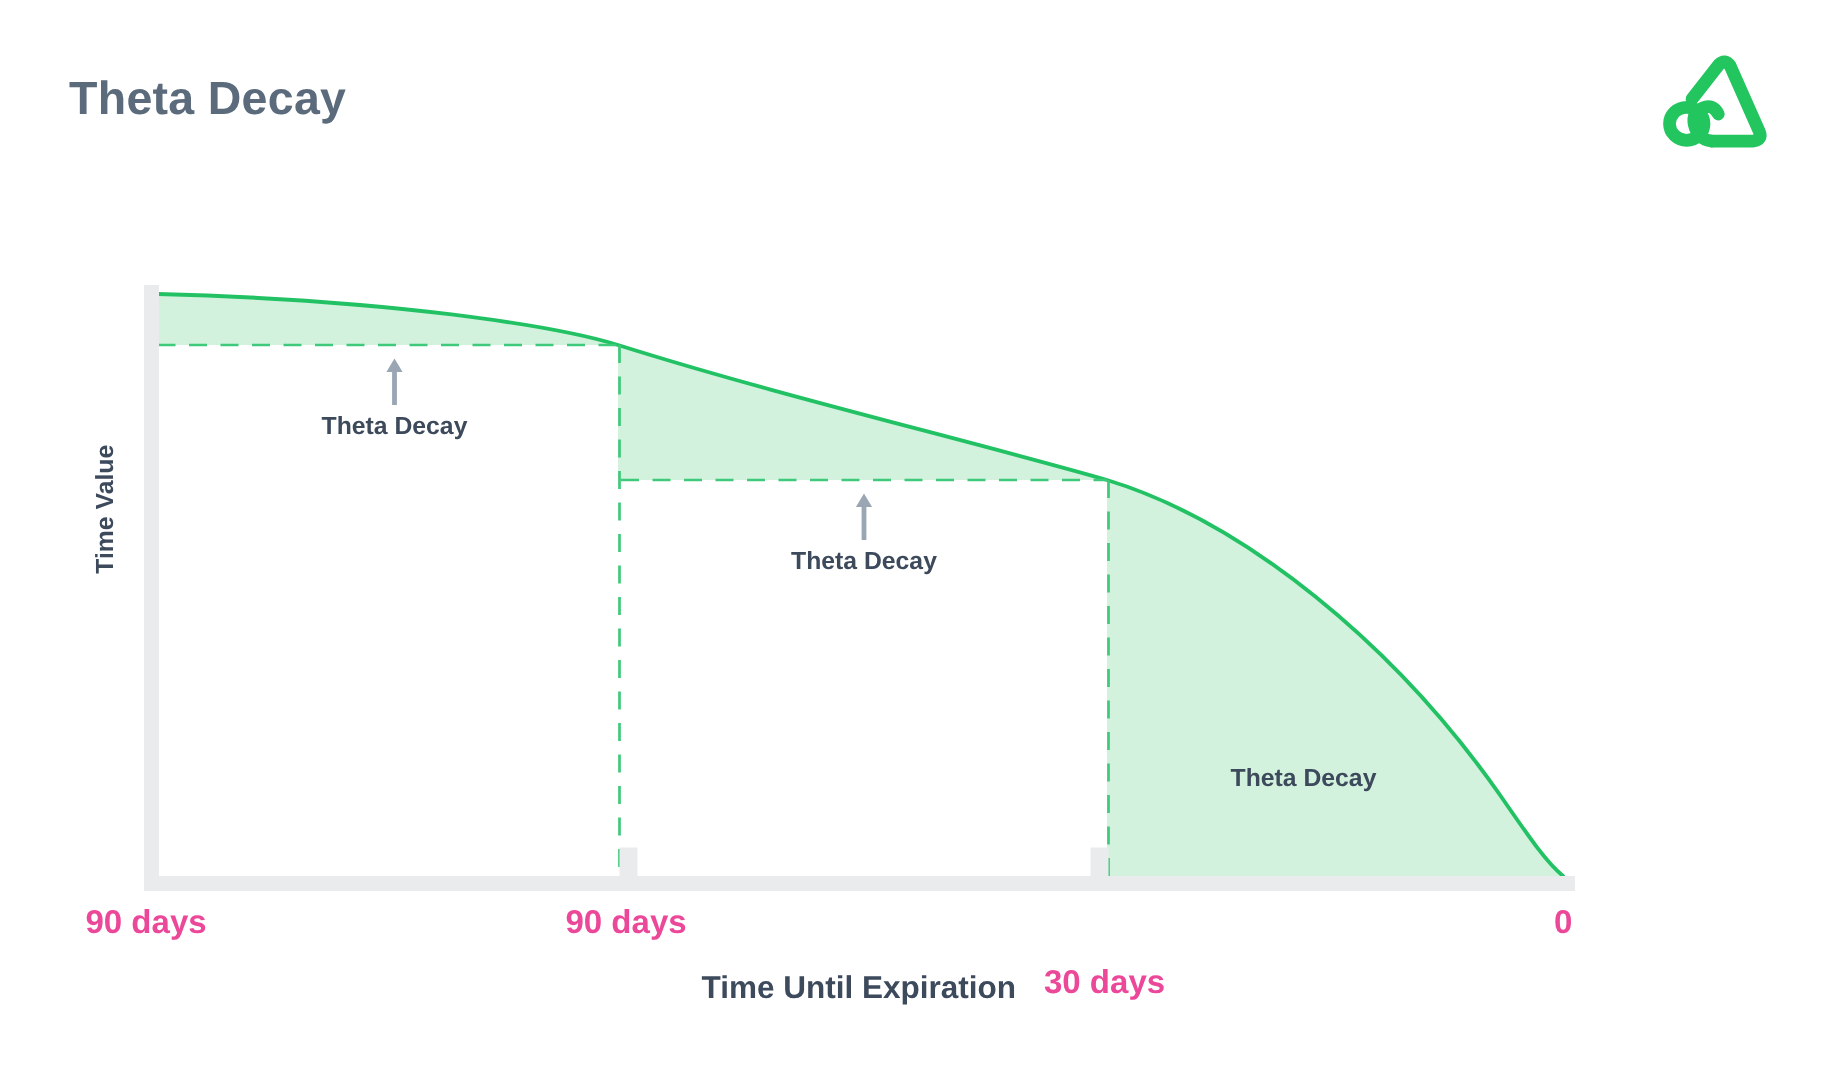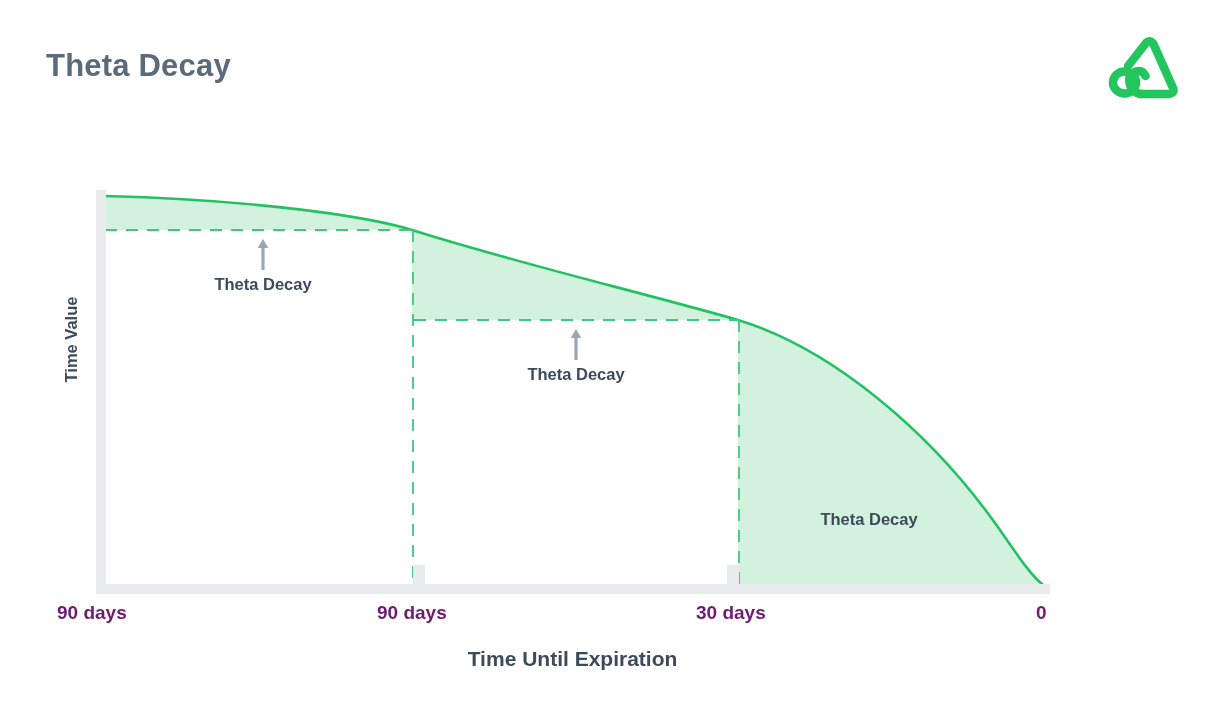--- a/index.html
+++ b/index.html
@@ -78,28 +78,28 @@
     text-align: center;
     font-size: 21px;
     font-weight: 700;
     color: #3d4a5c;
   }
 
   
   .x-tick {
     position: absolute;
     top: 602px;
-    font-size: 19px;
-    font-weight: 700;
-    color: #701a75;
+    font-size: 22px;
+    font-weight: 700;
+    color: #ec4899;
     white-space: nowrap;
   }
   .x-tick-0 { left: 57px; }
   .x-tick-1 { left: 377px; }
-  .x-tick-2 { left: 696px; }
+  .x-tick-2 { left: 696px; margin-top: 40px; }
   .x-tick-3 { left: 1036px; }
 
   
   .segment-label {
     position: absolute;
     font-size: 16.5px;
     font-weight: 700;
     color: #3d4a5c;
     white-space: nowrap;
     text-align: center;

